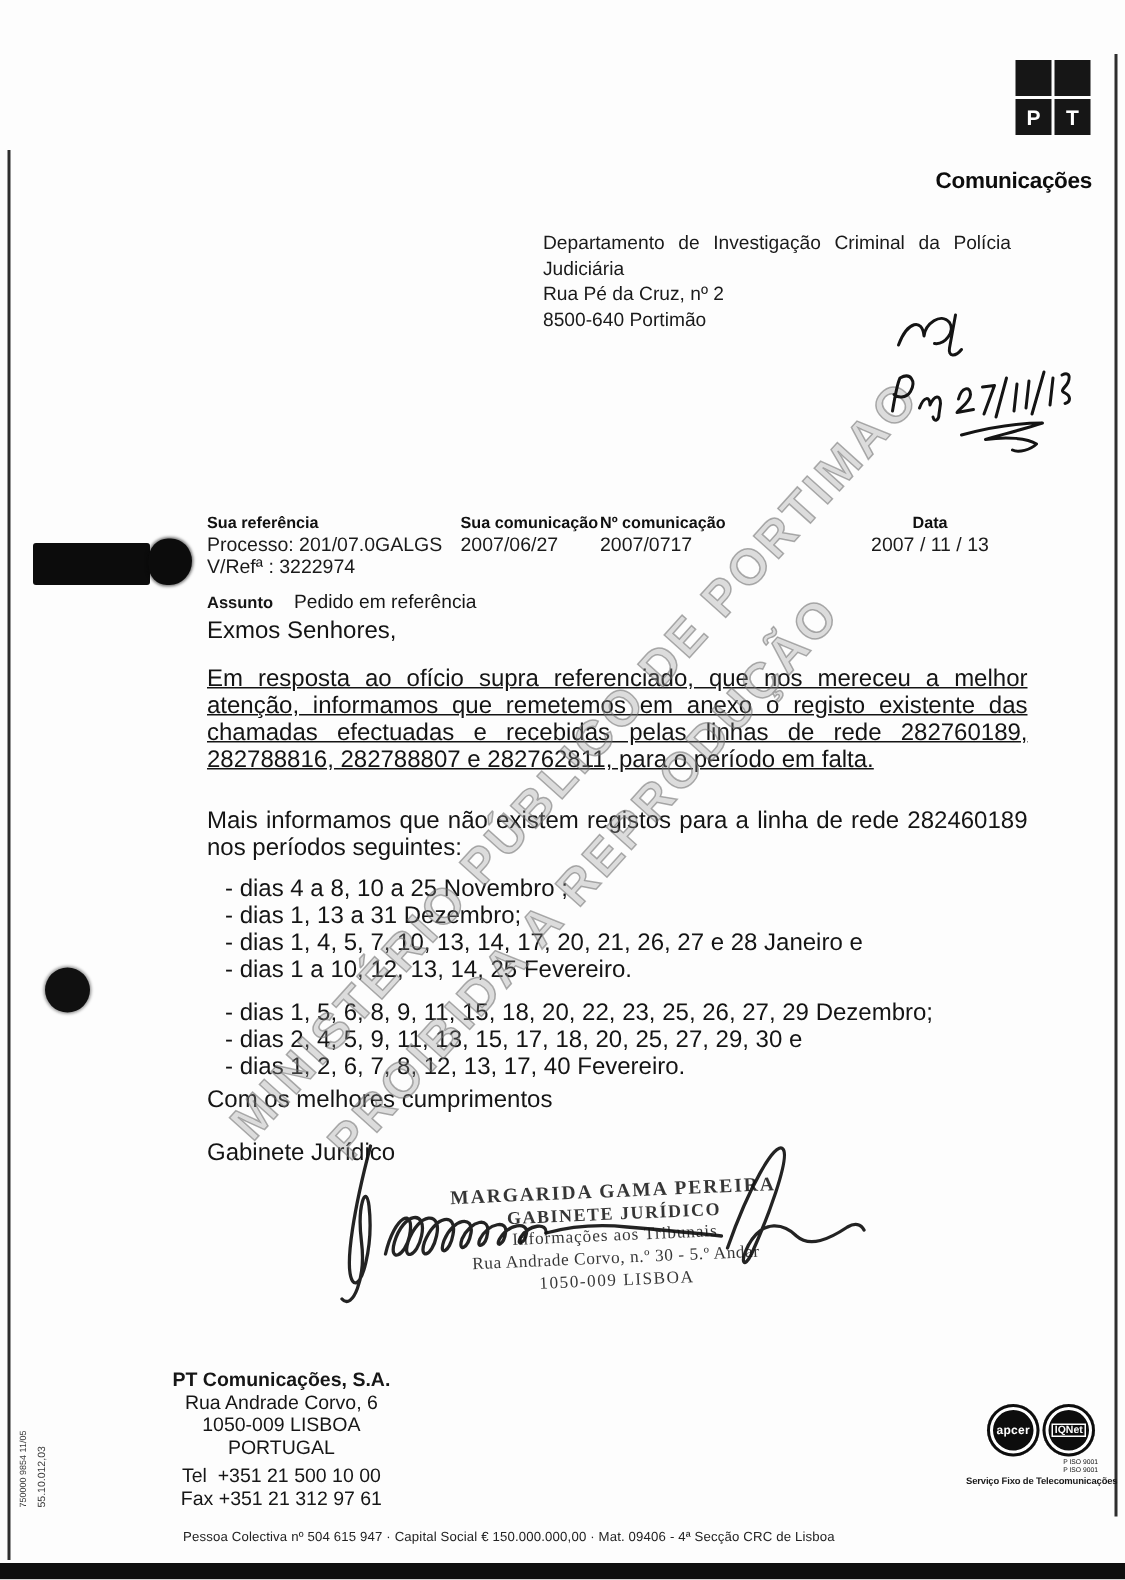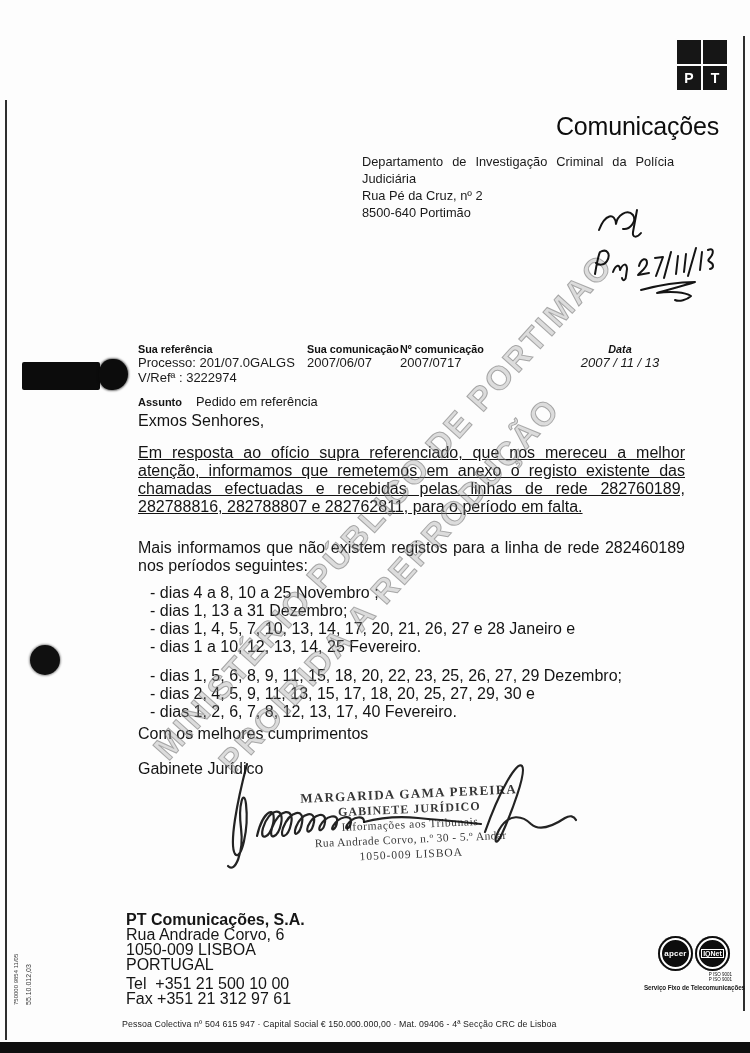--- a/index.html
+++ b/index.html
@@ -14,38 +14,38 @@
   
   .scan-line-left  { left:5px;  top:100px; width:2px; height:940px; background:#2e2e2e; }
   .scan-line-right { left:743px; top:36px; width:2px; height:975px; background:#2e2e2e; }
   .bottom-bar { left:0; top:1042px; width:750px; height:11px; background:#0f0f0f; }
 
   
   .pt-logo { left:677px; top:40px; width:51px; height:51px; display:grid;
              grid-template-columns:24px 24px; grid-template-rows:24px 24px; gap:2px; }
   .pt-sq { background:#161616; display:flex; align-items:center; justify-content:center;
            color:#fff; font-weight:bold; font-size:14px; }
-  .brand { left:556px; top:112px; width:172px; 
-           font-size:25px; font-weight:normal; letter-spacing:-0.2px; color:#0d0d0d; }
+  .brand { left:556px; top:112px; width:172px; text-align:right;
+           font-size:15px; font-weight:bold; letter-spacing:-0.2px; color:#0d0d0d; }
 
   
   .recipient { left:362px; top:153px; width:312px; font-size:12.8px; line-height:17px; color:#1a1a1a; }
   .justify-line { text-align:justify; text-align-last:justify; }
 
   
   .annotation { left:583px; top:186px; width:150px; height:120px; z-index:6; }
   .ink { stroke:#141414; fill:none; stroke-width:2; stroke-linecap:round; stroke-linejoin:round; }
 
   
   .ref-label { font-size:10.8px; font-weight:bold; color:#111; }
   .ref-val { font-size:13px; line-height:15px; color:#1a1a1a; }
   .ref-c1 { left:138px; top:343px; }
   .ref-c2 { left:307px; top:343px; }
   .ref-c3 { left:400px; top:343px; }
-  .ref-c4 { left:574px; top:343px; width:92px; text-align:center;font-style:italic; }
+  .ref-c4 { left:574px; top:343px; width:92px; text-align:center; }
 
   
   .redact-rect { left:22px; top:362px; width:78px; height:28px; background:#0c0c0c; border-radius:2px; }
   .redact-blob { left:99px; top:359px; width:29px; height:31px; background:#0c0c0c;
                  border-radius:48% 52% 55% 45%; box-shadow:0 0 2px 1px rgba(10,10,10,.55); }
   .hole-punch { left:30px; top:645px; width:30px; height:30px; background:#101010; border-radius:50%;
                 box-shadow:0 0 2px 1px rgba(10,10,10,.4); }
 
   
   .assunto { left:138px; top:392px; }
@@ -76,21 +76,21 @@
   .sig-ink { stroke:#101010; fill:none; stroke-width:2.2; stroke-linecap:round; stroke-linejoin:round; opacity:.92; }
 
   
   .watermark { left:146px; top:742px; width:680px; transform:rotate(-48deg); transform-origin:0 0;
                pointer-events:none; z-index:4; font-weight:600;
                color:rgba(145,145,145,.30); -webkit-text-stroke:1px rgba(110,110,110,.55); }
   .wm-l1 { font-size:33px; letter-spacing:2.5px; white-space:nowrap; }
   .wm-l2 { font-size:33px; letter-spacing:2.5px; white-space:nowrap; margin-top:19px; margin-left:34px; }
 
   
-  .footer { left:126px; top:912px; font-size:16px; line-height:15px; color:#161616; }
+  .footer { left:115px; top:912px; font-size:13px; line-height:15px; color:#161616;text-align:center; }
   .footer .company { font-weight:bold; }
   .footer .telfax { margin-top:4px; white-space:pre; }
 
   .legal { left:122px; top:1019px; font-size:8.8px; color:#222; letter-spacing:.1px; }
 
   
   .vert-code { transform:rotate(-90deg); transform-origin:0 0; white-space:nowrap; color:#3a3a3a; }
   .vc1 { left:13px; top:1005px; font-size:6px; }
   .vc2 { left:25px; top:1005px; font-size:7px; }
 
@@ -144,21 +144,21 @@
     <path class="ink" d="M58,104 C80,98 100,96 112,96 C100,100 84,104 74,107 C88,105 102,106 108,110 C104,114 96,116 92,114"></path>
   </svg>
 
   <div class="abs ref-c1">
     <div class="ref-label">Sua referência</div>
     <div class="ref-val">Processo: 201/07.0GALGS</div>
     <div class="ref-val">V/Refª : 3222974</div>
   </div>
   <div class="abs ref-c2">
     <div class="ref-label">Sua comunicação</div>
-    <div class="ref-val">2007/06/07</div>
+    <div class="ref-val">2007/06/27</div>
   </div>
   <div class="abs ref-c3">
     <div class="ref-label">Nº comunicação</div>
     <div class="ref-val">2007/0717</div>
   </div>
   <div class="abs ref-c4">
     <div class="ref-label">Data</div>
     <div class="ref-val">2007 / 11 / 13</div>
   </div>
 

